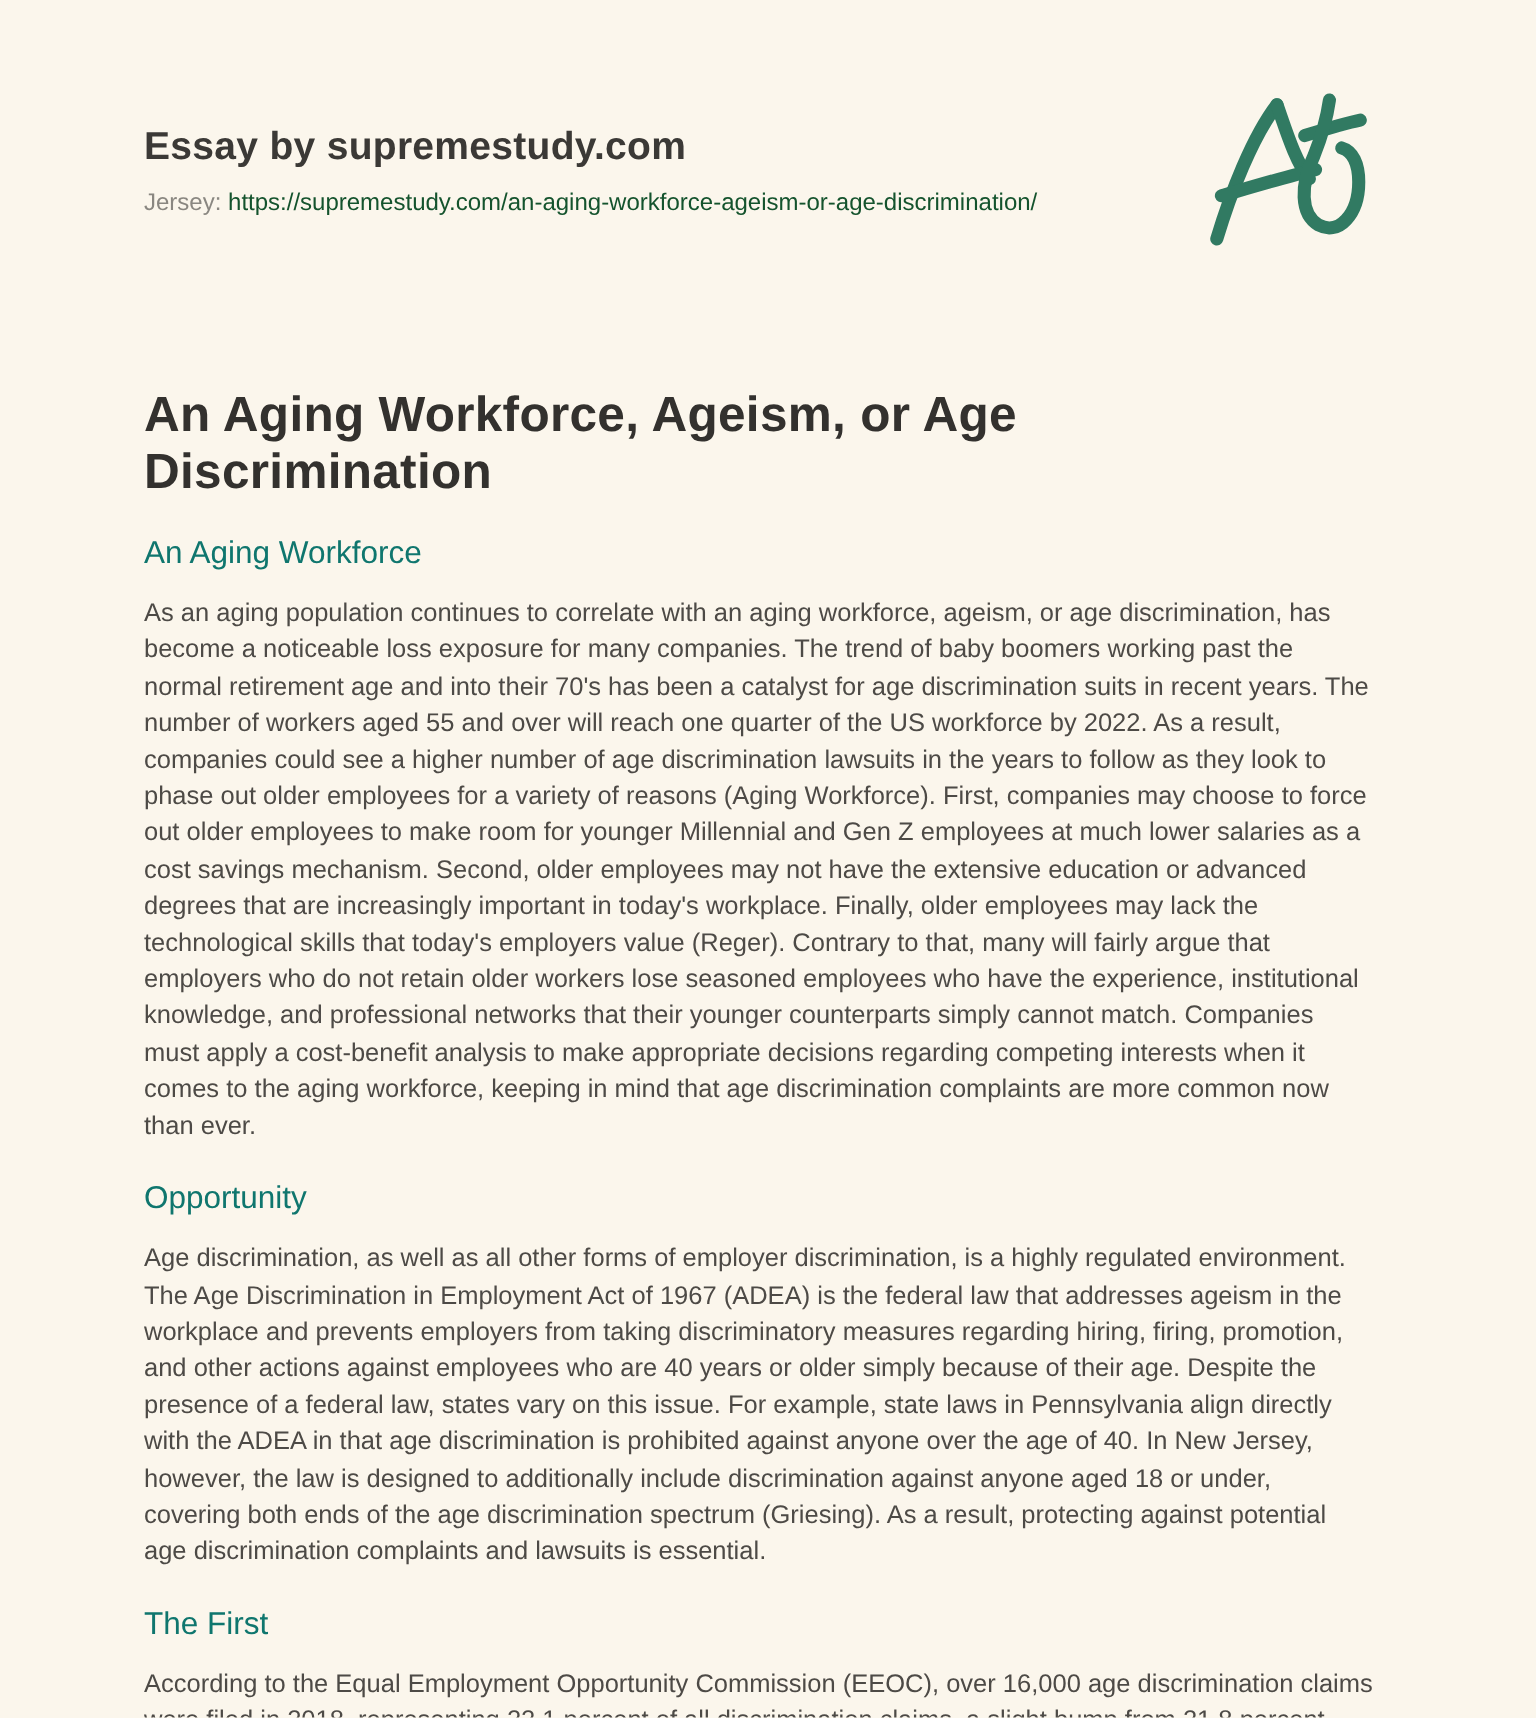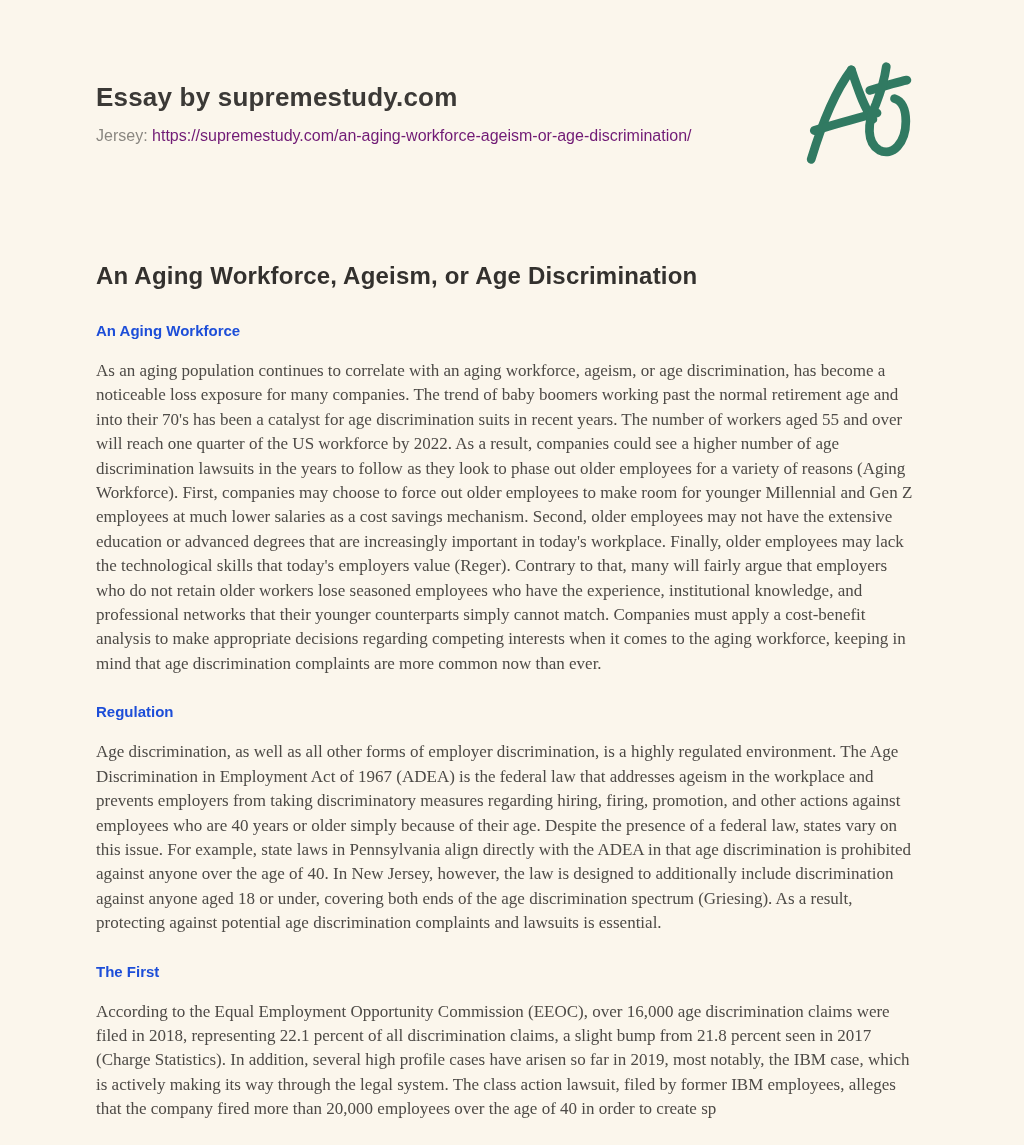--- a/index.html
+++ b/index.html
@@ -27,53 +27,52 @@
     font-weight: 700;
     color: #3b3936;
     letter-spacing: 0.2px;
   }
   .source-line {
     margin: 14px 0 0 0;
     font-size: 16px;
     color: #8a8781;
   }
   .source-line a {
-    color: #701a75;
+    color: #14532d;
     text-decoration: none;
   }
   .logo {
     position: absolute;
     top: 60px;
     right: 92px;
     width: 108px;
     height: 104px;
   }
   .logo svg { display: block; width: 100%; height: 100%; }
   .article-title {
     margin: 112px 0 0 0;
-    font-size: 24px;
+    font-size: 33px;
     line-height: 38px;
     font-weight: 700;
     color: #33312e;
     letter-spacing: 0.2px;
   }
   .section-heading {
     margin: 24px 0 13px 0;
-    font-size: 15px;
+    font-size: 21px;
     line-height: 24px;
-    font-weight: 700;
-    color: #1d4ed8;
+    font-weight: 400;
+    color: #0f766e;
   }
   .body-para {
     margin: 16px 0 24px 0;
     max-width: 842px;
     font-size: 17px;
     line-height: 24.4px;
     color: #4d4a46;
-    font-family: Liberation Serif, serif;
   }
   .article { max-width: 842px; }
 </style>
 </head>
 <body>
 
 <div class="page">
 
   <header>
     <h1 class="site-title">Essay by supremestudy.com</h1>
@@ -98,20 +97,20 @@
       </svg>
     </div>
   </header>
 
   <main class="article">
     <h2 class="article-title">An Aging Workforce, Ageism, or Age Discrimination</h2>
 
     <h3 class="section-heading">An Aging Workforce</h3>
     <p class="body-para">As an aging population continues to correlate with an aging workforce, ageism, or age discrimination, has become a noticeable loss exposure for many companies. The trend of baby boomers working past the normal retirement age and into their 70's has been a catalyst for age discrimination suits in recent years. The number of workers aged 55 and over will reach one quarter of the US workforce by 2022. As a result, companies could see a higher number of age discrimination lawsuits in the years to follow as they look to phase out older employees for a variety of reasons (Aging Workforce). First, companies may choose to force out older employees to make room for younger Millennial and Gen Z employees at much lower salaries as a cost savings mechanism. Second, older employees may not have the extensive education or advanced degrees that are increasingly important in today's workplace. Finally, older employees may lack the technological skills that today's employers value (Reger). Contrary to that, many will fairly argue that employers who do not retain older workers lose seasoned employees who have the experience, institutional knowledge, and professional networks that their younger counterparts simply cannot match. Companies must apply a cost-benefit analysis to make appropriate decisions regarding competing interests when it comes to the aging workforce, keeping in mind that age discrimination complaints are more common now than ever.</p>
 
-    <h3 class="section-heading">Regulation</h3>
+    <h3 class="section-heading">Opportunity</h3>
     <p class="body-para">Age discrimination, as well as all other forms of employer discrimination, is a highly regulated environment. The Age Discrimination in Employment Act of 1967 (ADEA) is the federal law that addresses ageism in the workplace and prevents employers from taking discriminatory measures regarding hiring, firing, promotion, and other actions against employees who are 40 years or older simply because of their age. Despite the presence of a federal law, states vary on this issue. For example, state laws in Pennsylvania align directly with the ADEA in that age discrimination is prohibited against anyone over the age of 40. In New Jersey, however, the law is designed to additionally include discrimination against anyone aged 18 or under, covering both ends of the age discrimination spectrum (Griesing). As a result, protecting against potential age discrimination complaints and lawsuits is essential.</p>
 
     <h3 class="section-heading">The First</h3>
     <p class="body-para">According to the Equal Employment Opportunity Commission (EEOC), over 16,000 age discrimination claims were filed in 2018, representing 22.1 percent of all discrimination claims, a slight bump from 21.8 percent seen in 2017 (Charge Statistics). In addition, several high profile cases have arisen so far in 2019, most notably, the IBM case, which is actively making its way through the legal system. The class action lawsuit, filed by former IBM employees, alleges that the company fired more than 20,000 employees over the age of 40 in order to create sp</p>
   </main>
 
 </div>
 
 </body></html>

